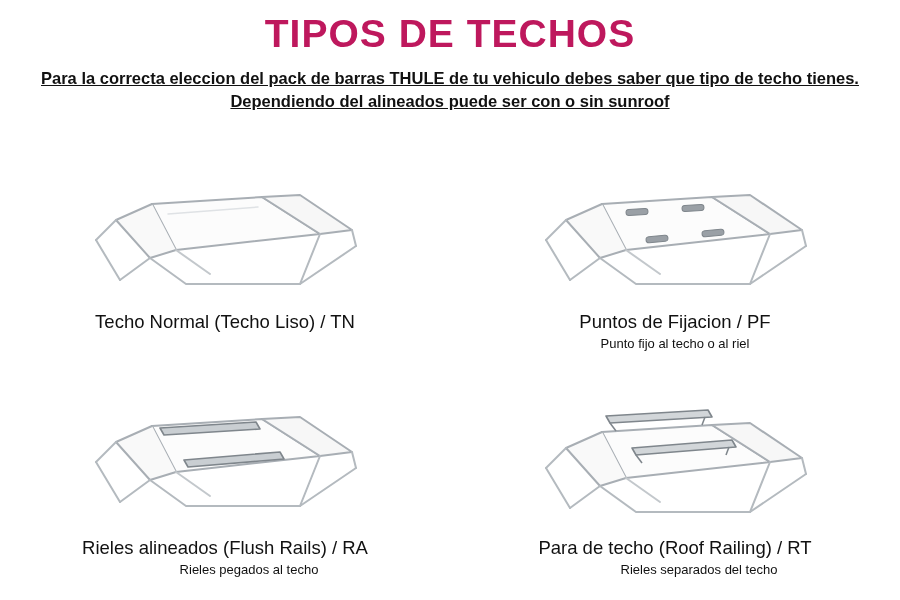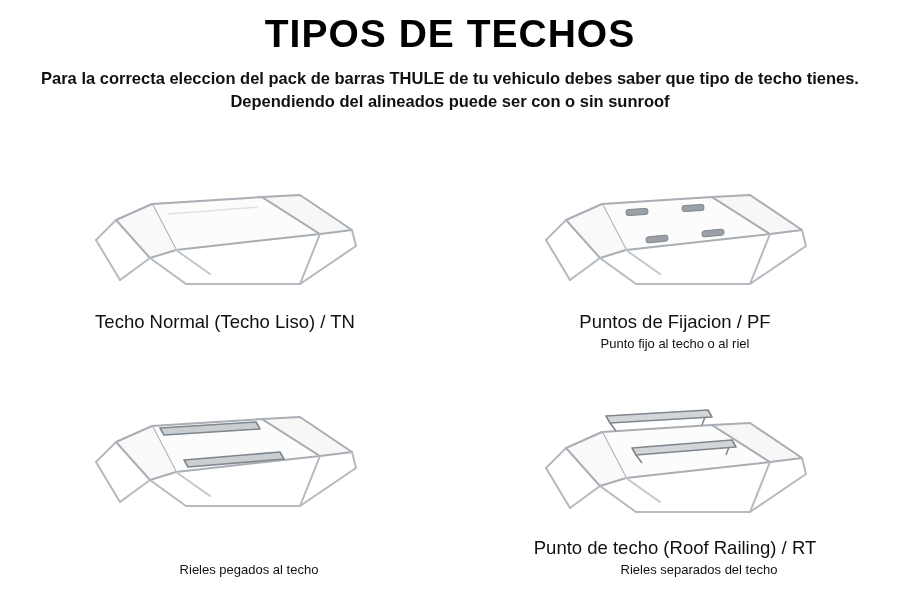--- a/index.html
+++ b/index.html
@@ -22,26 +22,27 @@
     box-sizing: border-box;
     background: #ffffff;
   }
   .title {
     text-align: center;
     font-size: 39px;
     font-weight: bold;
     letter-spacing: 1px;
     margin: 14px 0 0 0;
     line-height: 1.05;
-    color: #000000;
+    color: #be185d;
   }
   .subtitle-block {
     text-align: center;
     margin-top: 12px;
     padding: 0 26px;
+    text-decoration: underline;
   }
   .subtitle-line {
     font-size: 16.5px;
     font-weight: bold;
     color: #111111;
     line-height: 1.38;
     white-space: nowrap;
   }
   .grid {
     position: absolute;
@@ -184,20 +185,21 @@
             <path d="M150 96 L186 122 L300 122" stroke="#b4babf"></path>
             <path d="M176 88 L210 112" stroke="#c3c8cc"></path>
           </g>
 
           <g fill="#c9ced2" stroke="#7f868c" stroke-width="1.6" stroke-linejoin="round">
             <path d="M160 44 L256 38 L260 45 L164 51 Z"></path>
             <path d="M184 76 L280 68 L284 75 L188 83 Z"></path>
           </g>
         </svg>
       </div>
+      <div class="caption">Rieles alineados (Flush Rails) / RA</div>
       <div class="caption-sub">Rieles pegados al techo</div>
     </div>
 
     <div class="cell cell-3">
       <div class="art">
         <svg viewBox="0 0 450 160" xmlns="http://www.w3.org/2000/svg">
           <g fill="none" stroke="#9aa0a6" stroke-width="2" stroke-linejoin="round" stroke-linecap="round">
             <path d="M152 48 L262 41 L320 78 L176 94 Z" fill="#fcfcfc" stroke="#a8aeb4"></path>
             <path d="M262 41 L300 39 L352 74 L320 78 Z" fill="#f7f7f7" stroke="#a8aeb4"></path>
             <path d="M152 48 L116 64 L150 102 L176 94" fill="#f9f9f9" stroke="#a8aeb4"></path>
@@ -214,18 +216,18 @@
           <g stroke="#7f868c" stroke-width="1.6" fill="#d2d6d9" stroke-linejoin="round">
             <path d="M156 32 L258 26 L262 33 L160 39 Z"></path>
             <path d="M160 39 L166 47"></path>
             <path d="M255 33 L252 41"></path>
             <path d="M182 64 L282 56 L286 63 L186 71 Z"></path>
             <path d="M186 71 L192 79"></path>
             <path d="M279 63 L276 71"></path>
           </g>
         </svg>
       </div>
-      <div class="caption">Punto de techo (Roof Railing) / RT</div>
+      <div class="caption">Para de techo (Roof Railing) / RT</div>
       <div class="caption-sub">Rieles separados del techo</div>
     </div>
 
   </div>
 </div>
 
 </body></html>

